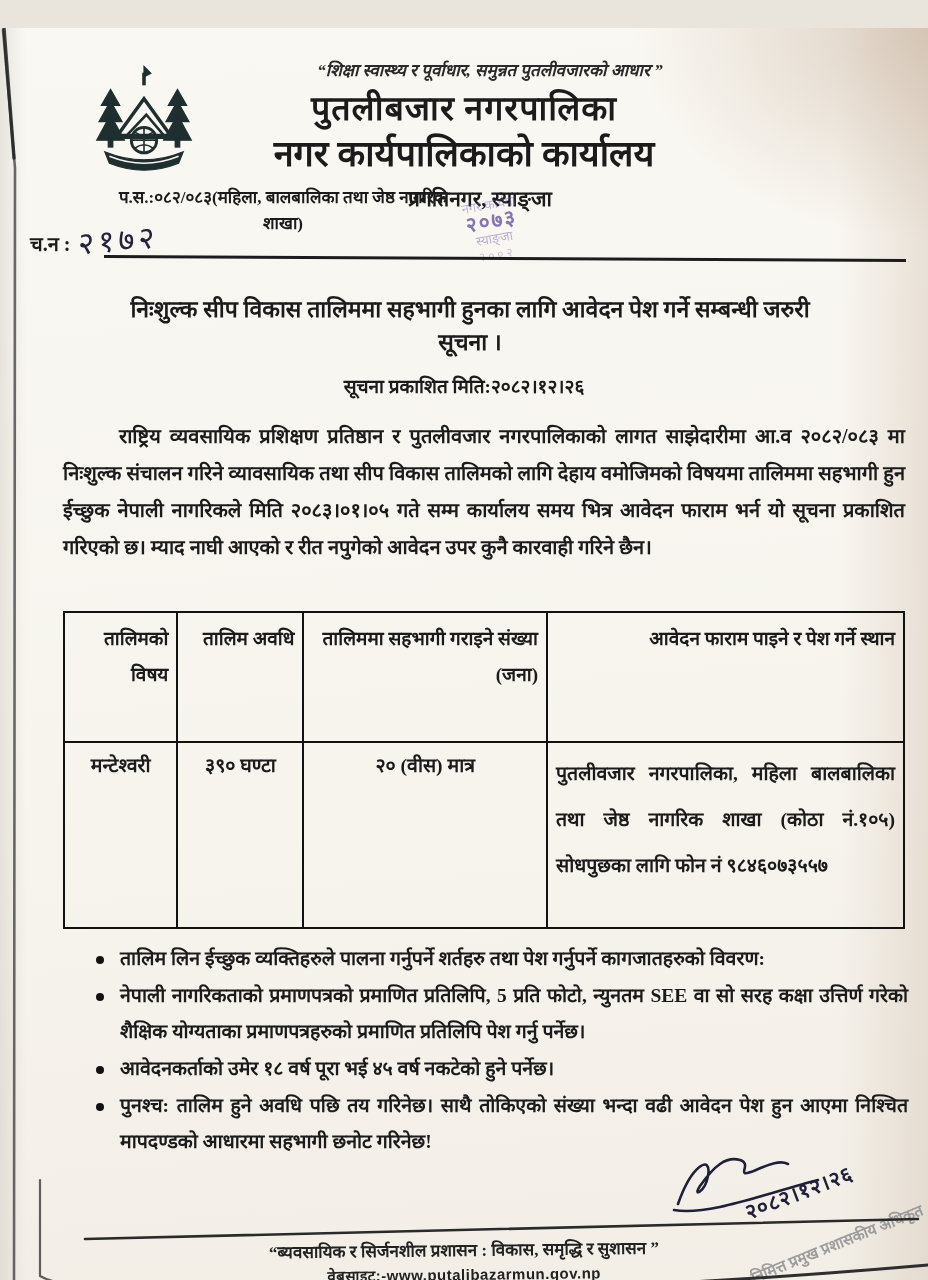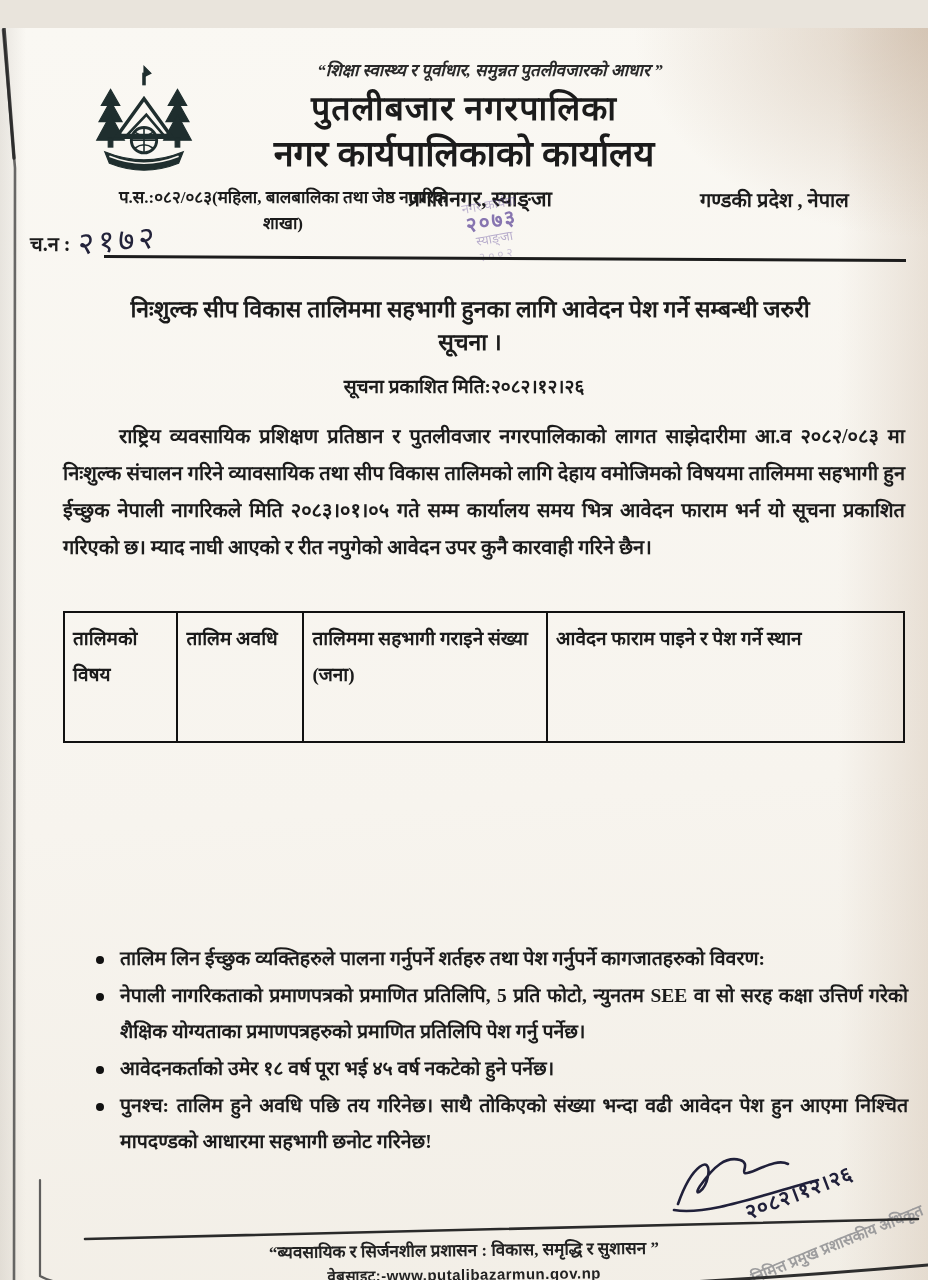--- a/index.html
+++ b/index.html
@@ -47,21 +47,21 @@
     left:63px;top:390px;width:842px;font-size:20px;font-weight:600;
     line-height:37px;text-align:justify;text-indent:56px;
   }
 
   
   table.notice{
     position:absolute;left:63px;top:583px;width:842px;
     border-collapse:collapse;table-layout:fixed;
   }
   table.notice td{border:2.5px solid #111;vertical-align:top;padding:8px 8px;}
-  .th{font-size:19px;font-weight:700;text-align:left;line-height:36px;height:112px;}
+  .th{font-size:19px;font-weight:700;text-align:right;line-height:36px;height:112px;}
   .trow td{height:168px;font-size:19.5px;font-weight:600;}
   .c-center{text-align:center;}
   .c-just{text-align:justify;line-height:46px;padding:6px 12px 6px 10px;}
 
   
   .bullets{left:96px;top:913px;width:812px;}
   .bullet{display:flex;margin-bottom:1px;}
   .dot{flex:0 0 8px;width:8px;height:8px;border-radius:50%;background:#111;margin:15px 16px 0 0;}
   .btext{font-size:19.5px;font-weight:600;line-height:36px;text-align:justify;}
 
@@ -107,21 +107,20 @@
   <div class="abs refblock">
     <div>प.स.:०८२/०८३(महिला, बालबालिका तथा जेष्ठ नागरिक</div>
     <div>शाखा)</div>
   </div>
 
   <div class="abs chalani">
     <span>च.न :</span><span class="hand">२१७२</span>
   </div>
 
   <div class="abs place">प्रगतिनगर, स्याङ्जा</div>
-  <div class="abs province">गण्डकी प्रदेश , नेपाल</div>
 
   <div class="abs stamp">
     <div class="s1">नगर कार्यपा</div>
     <div class="s2">२०७३</div>
     <div class="s3">स्याङ्जा</div>
     <div class="s4">२००२</div>
   </div>
 
   <div class="abs rule"></div>
 
@@ -138,20 +137,26 @@
         <col style="width:29%">
         <col style="width:42.5%">
     </colgroup>
     <tbody>
         <tr>
       <td class="th">तालिमको विषय</td>
       <td class="th">तालिम अवधि</td>
       <td class="th">तालिममा सहभागी गराइने संख्या (जना)</td>
       <td class="th">आवेदन फाराम पाइने र पेश गर्ने स्थान</td>
     </tr>
+    <tr class="trow">
+      <td class="c-center">मन्टेश्वरी</td>
+      <td class="c-center">३९० घण्टा</td>
+      <td class="c-center">२० (वीस) मात्र</td>
+      <td class="c-just">पुतलीवजार नगरपालिका, महिला बालबालिका तथा जेष्ठ नागरिक शाखा (कोठा नं.१०५) सोधपुछका लागि फोन नं ९८४६०७३५५७</td>
+    </tr>
   </tbody>
     </table>
 
   <div class="abs bullets">
     <div class="bullet">
       <span class="dot"></span>
       <div class="btext">तालिम लिन ईच्छुक व्यक्तिहरुले पालना गर्नुपर्ने शर्तहरु तथा पेश गर्नुपर्ने कागजातहरुको विवरण:</div>
     </div>
     <div class="bullet">
       <span class="dot"></span>

